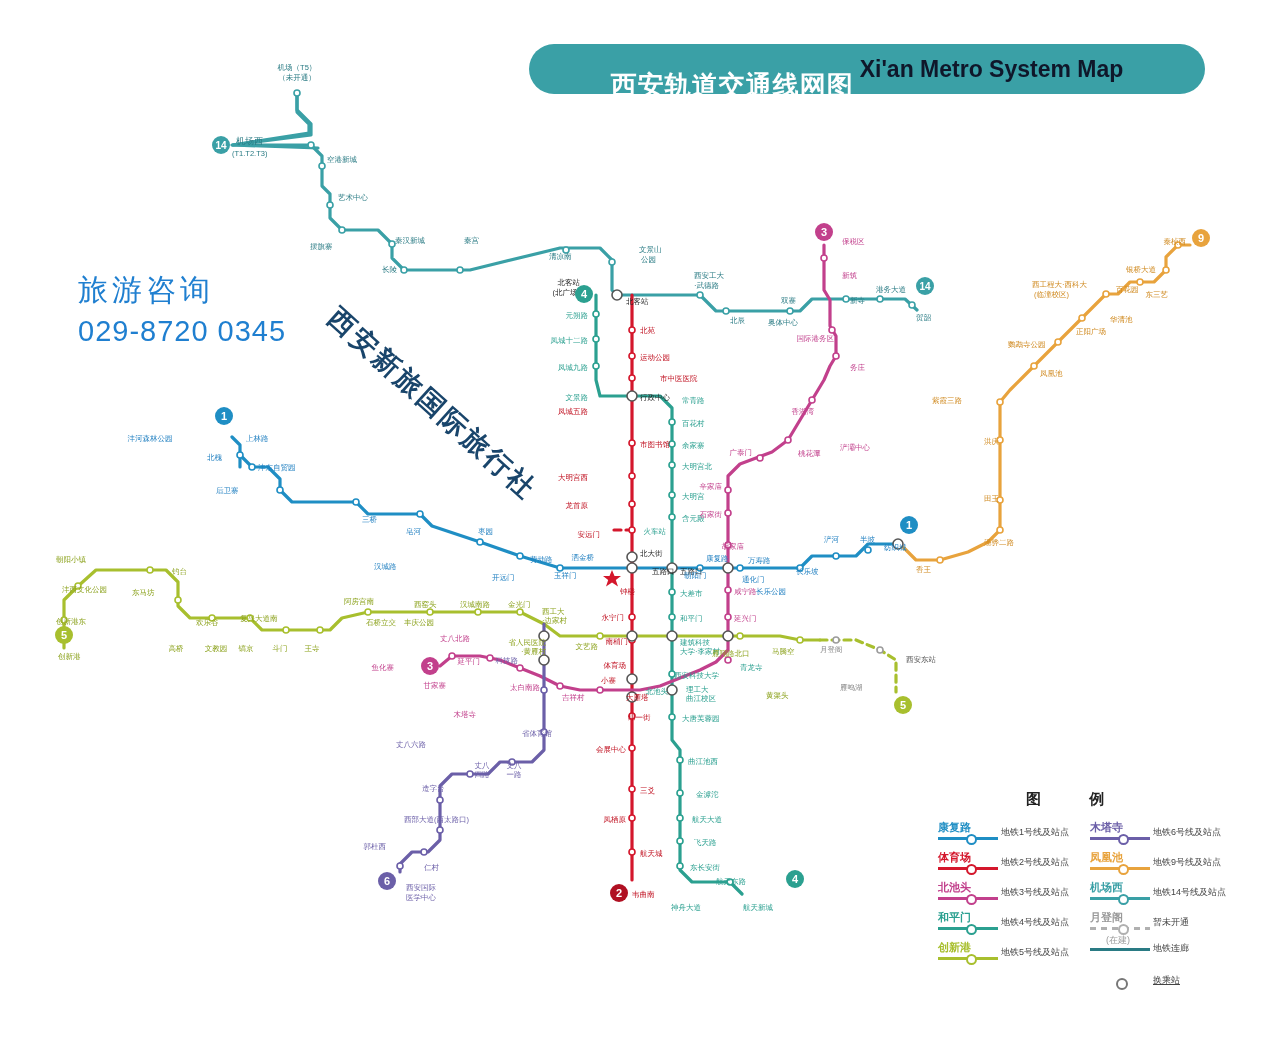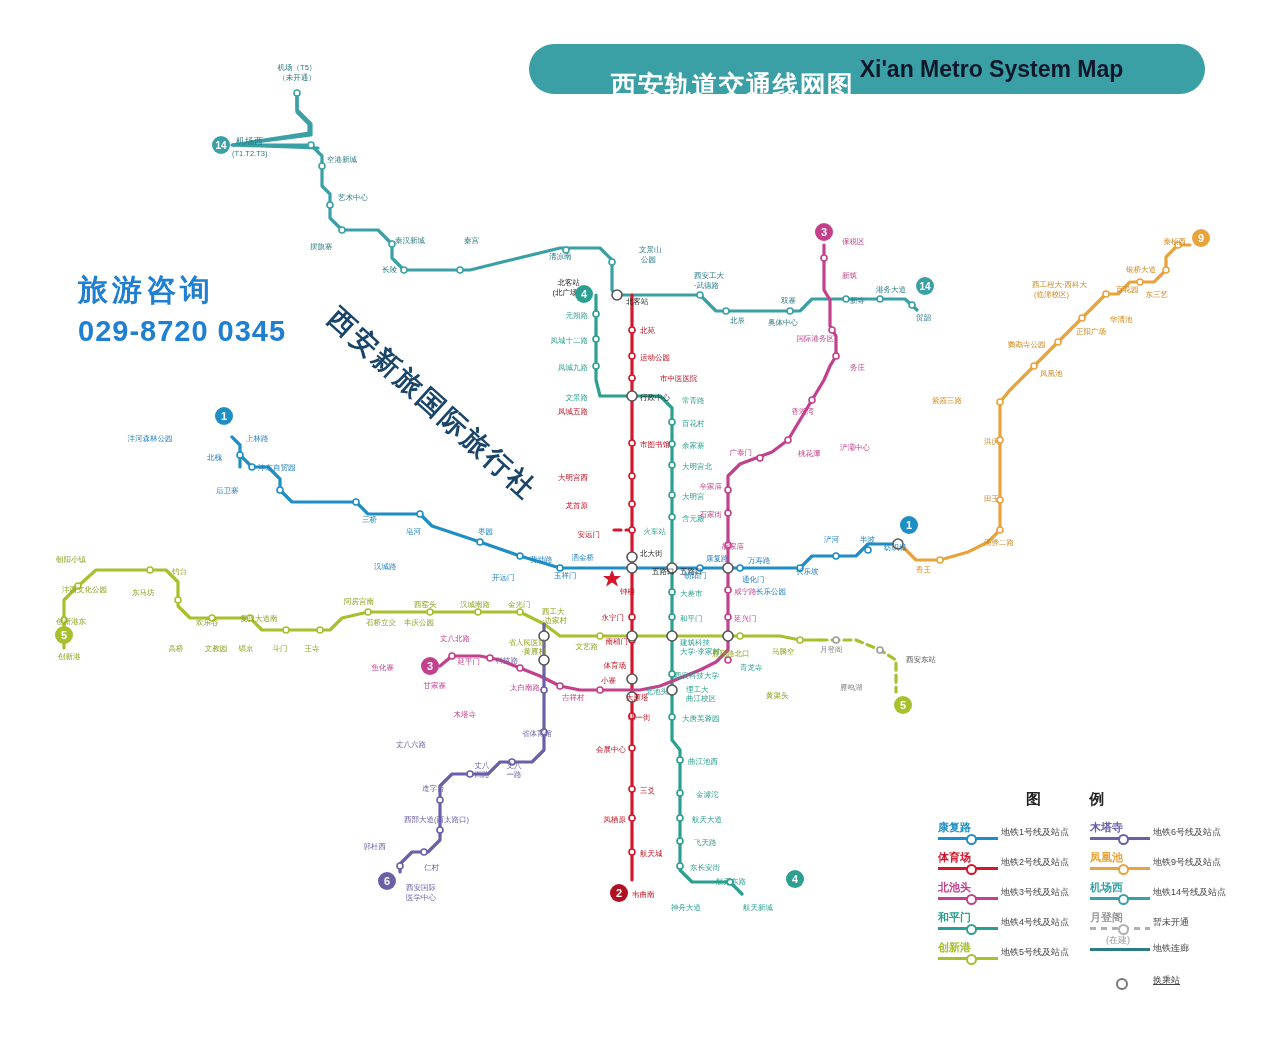--- a/index.html
+++ b/index.html
@@ -29,22 +29,22 @@
     color:#ffffff; font-size:26px; font-weight:bold; letter-spacing:1px;margin-top:32px;
   }
   .title-en {
     color:#0f172a; font-size:23px; font-weight:bold; margin-left:6px;
   }
 
   
   .promo {
     position:absolute; left:78px; top:270px; color:#1f7fd0;
   }
-  .promo-line1 { font-size:30px; font-weight:bold; letter-spacing:4px; }
-  .promo-line2 { font-size:29px; font-weight:bold; letter-spacing:1px; margin-top:4px;}
+  .promo-line1 { font-size:30px; font-weight:normal; letter-spacing:4px; }
+  .promo-line2 { font-size:29px; font-weight:normal; letter-spacing:1px; margin-top:4px;}
 
   .diag-text {
     position:absolute;
     left:344px; top:300px;
     font-size:27px;
     color:#19456b;
     font-weight:bold;
     transform:rotate(42deg);
     transform-origin:left top;
     letter-spacing:3px;

